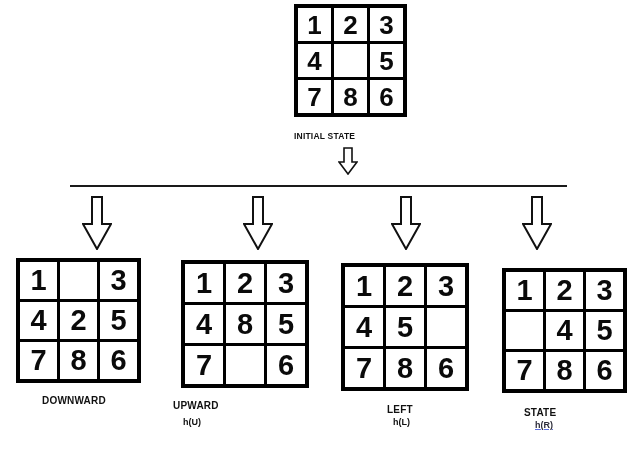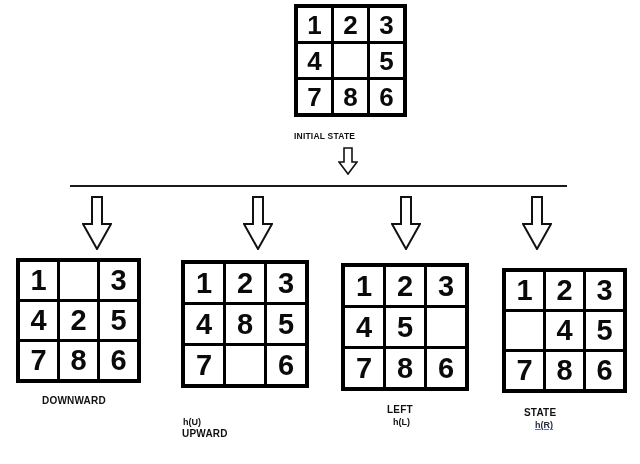--- a/index.html
+++ b/index.html
@@ -124,21 +124,21 @@
     <div class="cell">1</div>
     <div class="cell">2</div>
     <div class="cell">3</div>
     <div class="cell">4</div>
     <div class="cell">8</div>
     <div class="cell">5</div>
     <div class="cell">7</div>
     <div class="cell"></div>
     <div class="cell">6</div>
   </div>
-  <div class="abs caption" style="left:182px; top:400px;margin-top:28px;">UPWARD</div>
+  <div class="abs caption" style="left:173px; top:400px;">UPWARD</div>
   <div class="abs heur" style="left:183px; top:417px;">h(U)</div>
 
   <div class="abs grid g-c38" style="left:341px; top:263px;">
     <div class="cell">1</div>
     <div class="cell">2</div>
     <div class="cell">3</div>
     <div class="cell">4</div>
     <div class="cell">5</div>
     <div class="cell"></div>
     <div class="cell">7</div>

